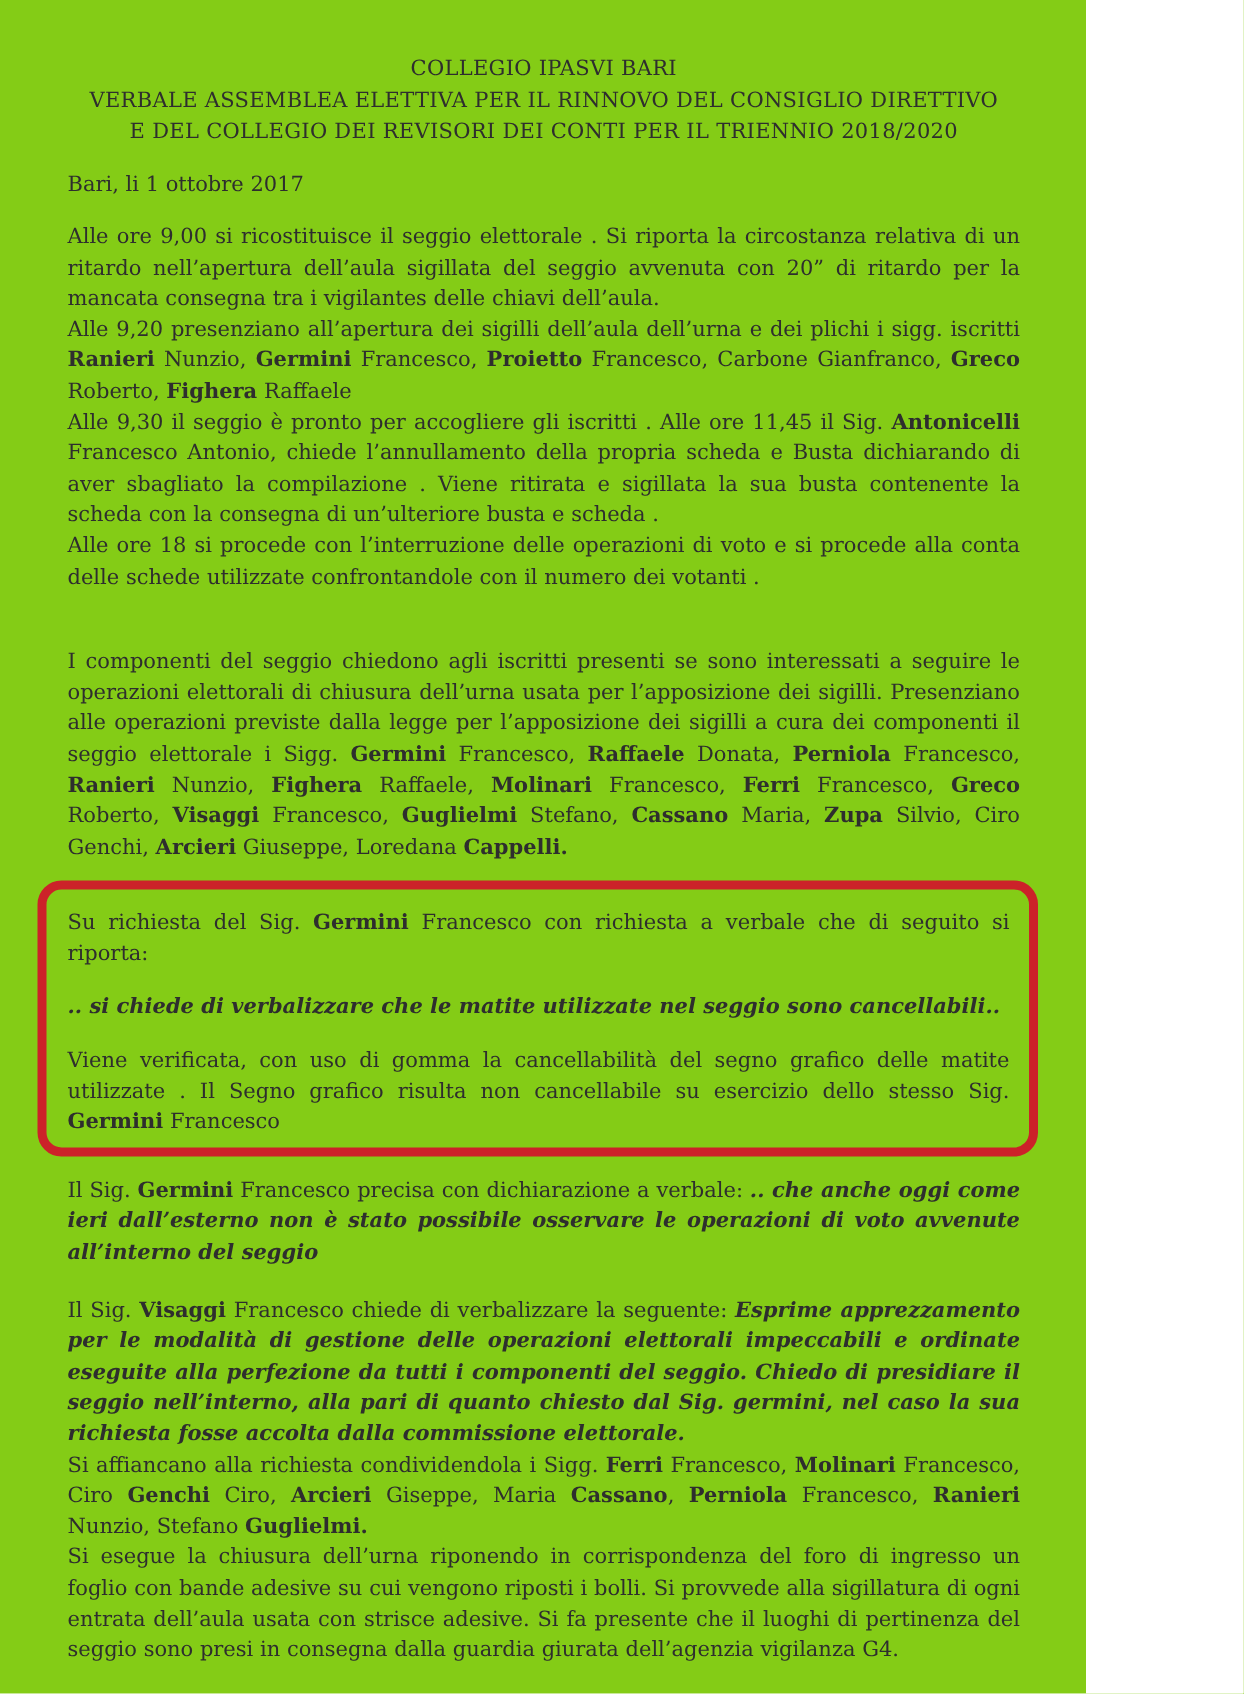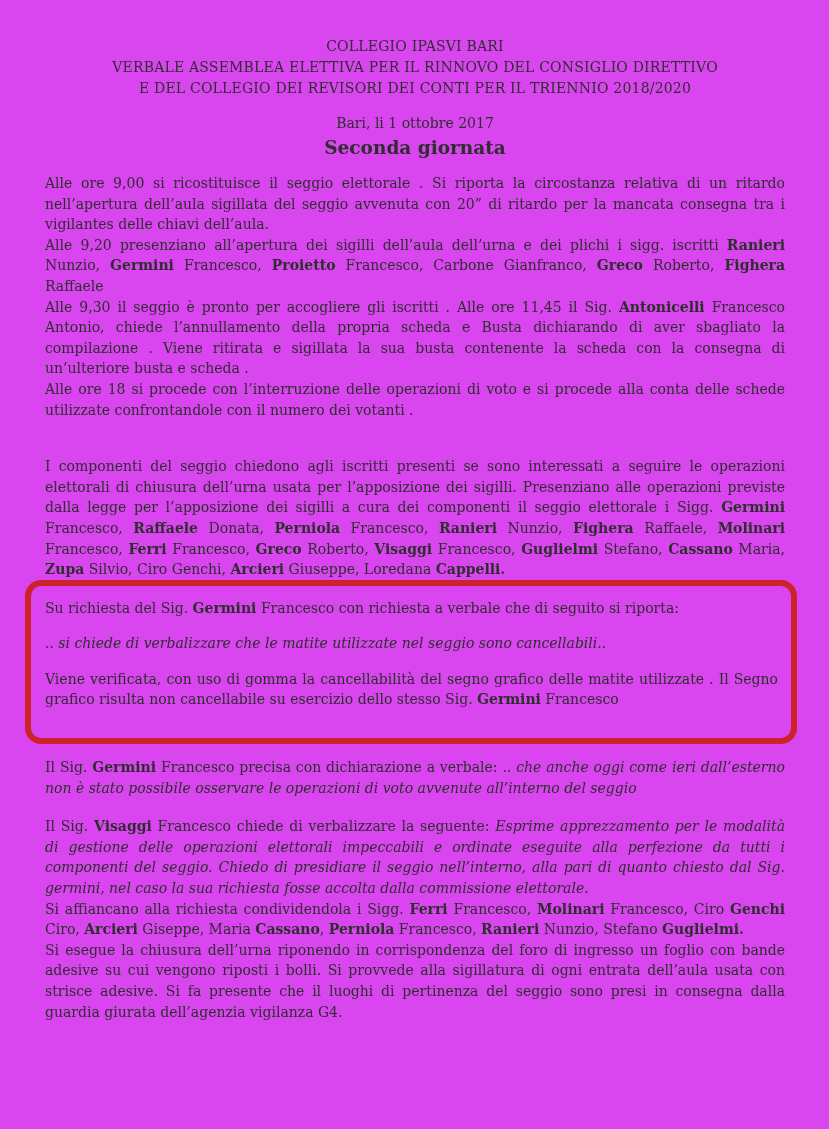--- a/index.html
+++ b/index.html
@@ -8,76 +8,74 @@
     background: #ffffff;
   }
   body {
     width: 829px;
     height: 1129px;
     font-family: "DejaVu Serif", "Liberation Serif", serif;
     color: #2e2e2e;
   }
   .page {
     box-sizing: border-box;
-    width: 829px;
+    width: 724px;
     height: 1129px;
     padding: 36px 44px 0 45px;
     overflow: hidden;
-    background: #d946ef;
+    background: #84cc16;
   }
   .doc-header .h-line {
     text-align: center;
     font-size: 14px;
     line-height: 21px;
     letter-spacing: 0.2px;
   }
   .date-line {
     margin-top: 14px;
     font-size: 14px;
     line-height: 21px;
-    text-align: center;
   }
   .section-title {
     text-align: center;
     font-weight: 700;
     font-size: 18.5px;
     line-height: 23px;
     margin-top: 2px;
   }
   .doc-body {
     margin-top: 14px;
     font-size: 14px;
     line-height: 20.6px;
   }
   .doc-body p {
     margin: 0;
     text-align: justify;
   }
   .doc-body .run-b { font-weight: 700; }
-  .doc-body .run-i { font-style: italic; }
+  .doc-body .run-i { font-style: italic; font-weight: bold; }
   .v-gap { width: 100%; }
   .highlight-box {
     border: 6px solid #84cc16; 
     border-radius: 16px;
-    margin: 0 -12px 13px -20px;
-    padding: 12px 13px 28px 14px;
+    margin: 12px -12px 13px -20px;
+    padding: 12px 13px 6px 14px;
   }
   .box-gap { height: 15px; }
 </style>
 </head>
 <body>
 
 <div class="page">
   <div class="doc-header">
     <div class="h-line">COLLEGIO IPASVI BARI</div>
     <div class="h-line">VERBALE ASSEMBLEA ELETTIVA PER IL RINNOVO DEL CONSIGLIO DIRETTIVO</div>
     <div class="h-line">E DEL COLLEGIO DEI REVISORI DEI CONTI PER IL TRIENNIO 2018/2020</div>
   </div>
   <div class="date-line">Bari, li 1 ottobre 2017</div>
-  <div class="section-title">Seconda giornata</div>
   <div class="doc-body">
       <p><span>Alle ore 9,00 si ricostituisce il seggio elettorale . Si riporta la circostanza relativa di un ritardo nell’apertura dell’aula sigillata del seggio avvenuta con 20” di ritardo per la mancata consegna tra i vigilantes delle chiavi dell’aula.</span></p>
       <p><span>Alle 9,20 presenziano all’apertura dei sigilli dell’aula dell’urna e dei plichi i sigg. iscritti  </span><span class="run-b">Ranieri</span><span> Nunzio, </span><span class="run-b">Germini</span><span> Francesco, </span><span class="run-b">Proietto</span><span> Francesco, Carbone Gianfranco, </span><span class="run-b">Greco</span><span> Roberto, </span><span class="run-b">Fighera</span><span> Raffaele</span></p>
       <p><span>Alle 9,30 il seggio è pronto per accogliere gli iscritti . Alle ore 11,45 il Sig. </span><span class="run-b">Antonicelli</span><span> Francesco Antonio, chiede l’annullamento  della propria scheda e Busta dichiarando di aver sbagliato la compilazione . Viene ritirata e sigillata la sua busta contenente la scheda con la consegna di un’ulteriore busta e scheda .</span></p>
       <p><span>Alle ore 18 si procede con l’interruzione delle operazioni di voto e si procede alla conta delle schede utilizzate confrontandole con il numero dei votanti .</span></p>
       <div class="v-gap" style="height: 16px;"></div>
       <div class="v-gap" style="height: 20px;"></div>
       <p><span>I componenti del seggio  chiedono agli iscritti presenti se sono interessati a seguire le operazioni elettorali di chiusura dell’urna usata  per l’apposizione dei sigilli.  Presenziano alle operazioni previste dalla legge per l’apposizione dei sigilli a cura dei componenti il seggio elettorale i Sigg.  </span><span class="run-b">Germini</span><span> Francesco, </span><span class="run-b">Raffaele</span><span> Donata, </span><span class="run-b">Perniola</span><span> Francesco, </span><span class="run-b">Ranieri</span><span> Nunzio, </span><span class="run-b">Fighera</span><span> Raffaele, </span><span class="run-b">Molinari</span><span> Francesco, </span><span class="run-b">Ferri</span><span> Francesco, </span><span class="run-b">Greco</span><span> Roberto, </span><span class="run-b">Visaggi</span><span> Francesco, </span><span class="run-b">Guglielmi</span><span> Stefano, </span><span class="run-b">Cassano</span><span> Maria, </span><span class="run-b">Zupa</span><span> Silvio, Ciro Genchi, </span><span class="run-b">Arcieri</span><span> Giuseppe, Loredana </span><span class="run-b">Cappelli.</span></p>
       <div class="highlight-box" style="border-color: rgb(204, 34, 41);">
         <p><span>Su richiesta del Sig. </span><span class="run-b">Germini</span><span> Francesco con richiesta a verbale che di seguito si riporta:</span></p>

